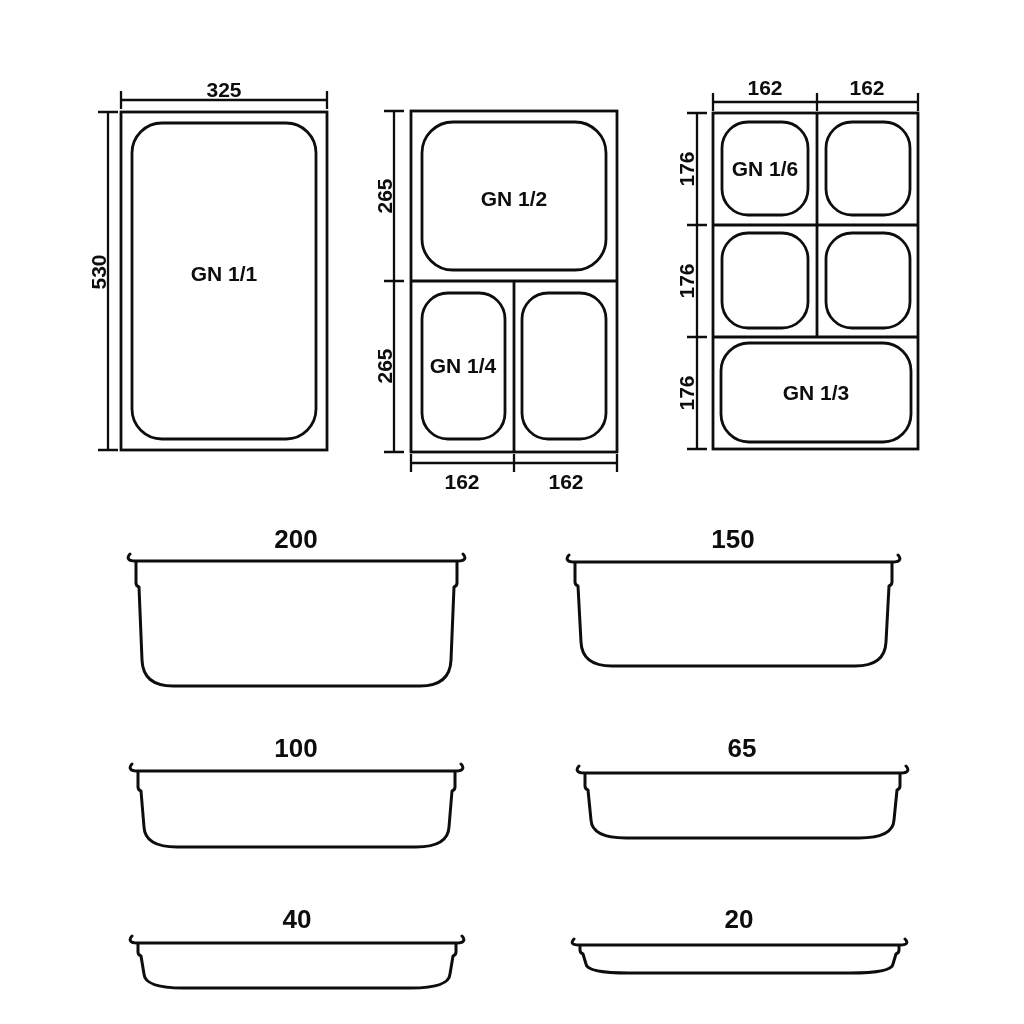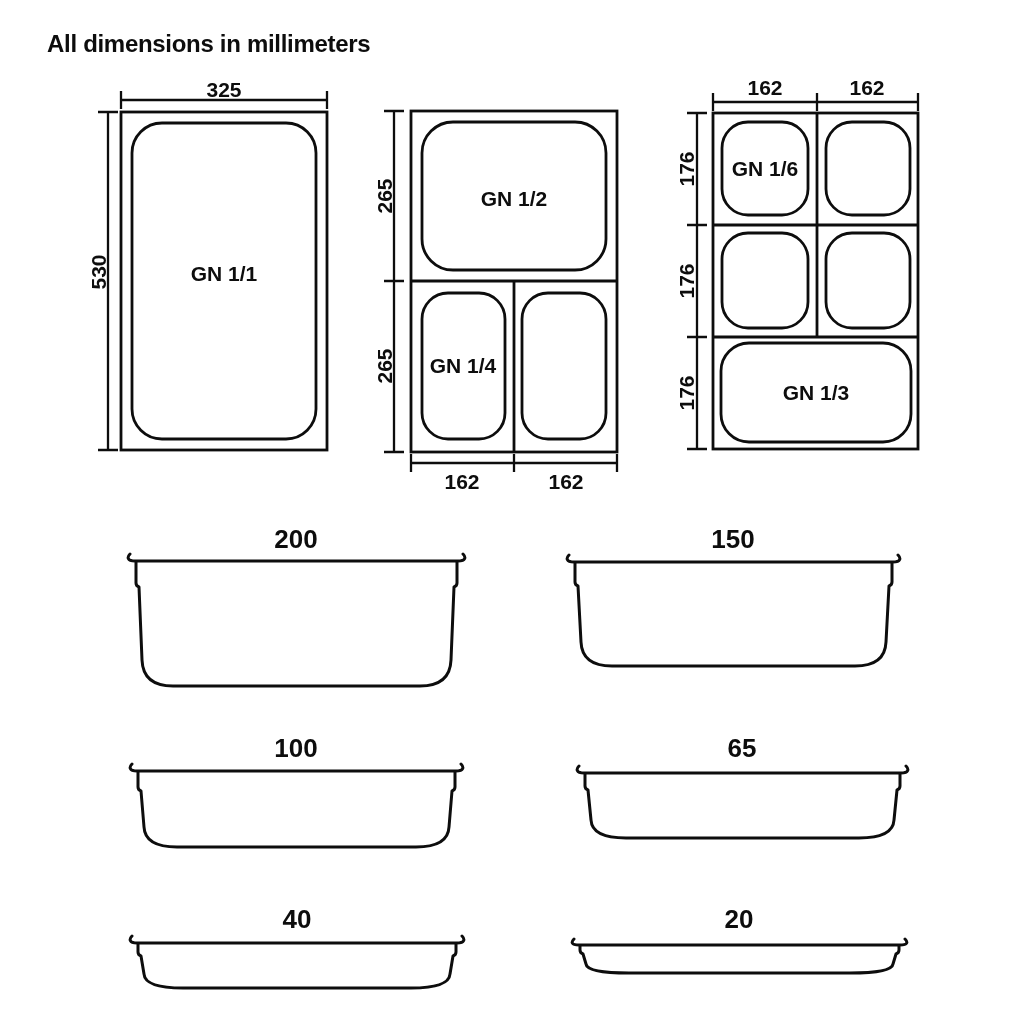--- a/index.html
+++ b/index.html
@@ -63,21 +63,20 @@
   }
   svg text.dimtext { font-size: 21px; }
   svg text.gntext  { font-size: 21px; }
   svg text.depthtext { font-size: 26px; }
 </style>
 </head>
 <body>
 
 <div class="page">
 
-  <h1 class="page-title">All dimensions in millimeters</h1>
 
   <svg class="diagram" width="1024" height="1024" viewBox="0 0 1024 1024">
 
     <g>
       <rect class="shape" x="121" y="112" width="206" height="338"></rect>
       <rect class="shape" x="132" y="123" width="184" height="316" rx="30" ry="30"></rect>
       <path class="dim" d="M121,100 H327 M121,91 V109 M327,91 V109"></path>
       <path class="dim" d="M108,112 V450 M98,112 H118 M98,450 H118"></path>
       <text class="dimtext" x="224" y="97">325</text>
       <text class="dimtext" transform="translate(106 272) rotate(-90)">530</text>

